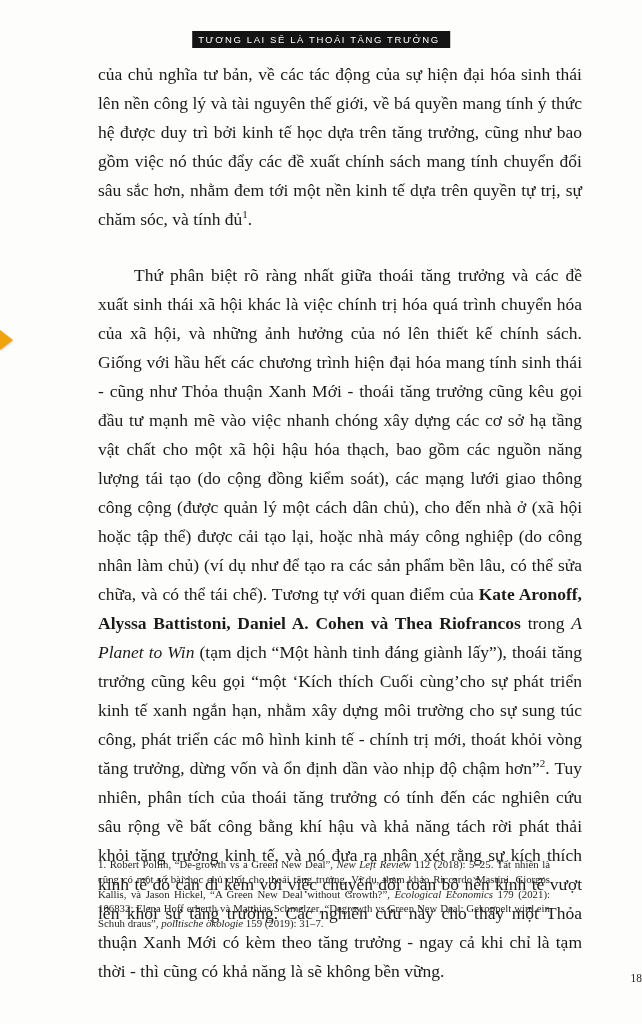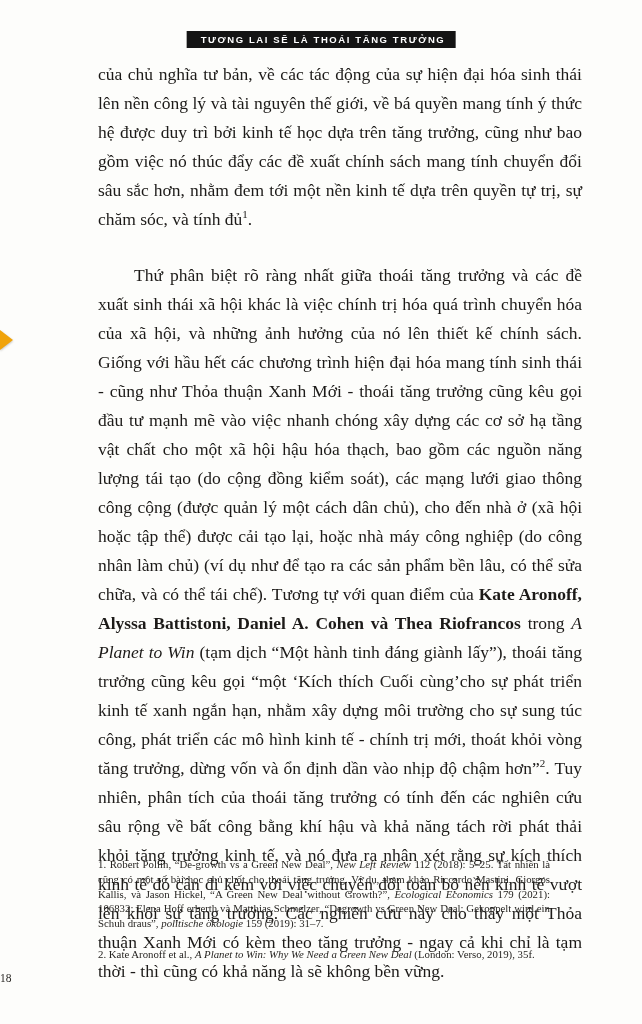--- a/index.html
+++ b/index.html
@@ -14,24 +14,24 @@
   }
 
   .header-banner {
     position: absolute;
     top: 31px;
     left: 50%;
     transform: translateX(-50%);
     background: #141414;
     color: #ffffff;
     font-family: "Liberation Sans", "DejaVu Sans", sans-serif;
-    font-weight: bold;
+    font-weight: normal;
     font-size: 9.5px;
     letter-spacing: 1.6px;
-    padding: 3px 10px 3px 14px;
+    padding: 3px 10px 3px 6px;
     white-space: nowrap;
   }
 
   .body-text {
     position: absolute;
     left: 82px;
     top: 60px;
     width: 484px;
     font-size: 17.5px;
     line-height: 29px;
@@ -67,37 +67,36 @@
     color: #262421;
   }
   .footnotes p { margin: 16px; }
   .footnotes p + p { margin-top: 4px; }
 
   .page-number {
     position: absolute;
     left: 0;
     top: 972px;
     width: 100%;
-    text-align: left;
+    text-align: right;
     font-size: 11.5px;
     color: #2a2825;
   }
 </style>
 </head>
 <body>
 
 <div class="header-banner">
   <span>TƯƠNG LAI SẼ LÀ THOÁI TĂNG TRƯỞNG</span>
 </div>
 
 <div class="bookmark-tab"></div>
 
 <div class="body-text">
   <p><span>của chủ nghĩa tư bản, về các tác động của sự hiện đại hóa sinh thái lên nền công lý và tài nguyên thế giới, về bá quyền mang tính ý thức hệ được duy trì bởi kinh tế học dựa trên tăng trưởng, cũng như bao gồm việc nó thúc đẩy các đề xuất chính sách mang tính chuyển đổi sâu sắc hơn, nhằm đem tới một nền kinh tế dựa trên quyền tự trị, sự chăm sóc, và tính đủ</span><sup>1</sup><span>.</span></p>
   <p class="indent"><span>Thứ phân biệt rõ ràng nhất giữa thoái tăng trưởng và các đề xuất sinh thái xã hội khác là việc chính trị hóa quá trình chuyển hóa của xã hội, và những ảnh hưởng của nó lên thiết kế chính sách. Giống với hầu hết các chương trình hiện đại hóa mang tính sinh thái - cũng như Thỏa thuận Xanh Mới - thoái tăng trưởng cũng kêu gọi đầu tư mạnh mẽ vào việc nhanh chóng xây dựng các cơ sở hạ tầng vật chất cho một xã hội hậu hóa thạch, bao gồm các nguồn năng lượng tái tạo (do cộng đồng kiểm soát), các mạng lưới giao thông công cộng (được quản lý một cách dân chủ), cho đến nhà ở (xã hội hoặc tập thể) được cải tạo lại, hoặc nhà máy công nghiệp (do công nhân làm chủ) (ví dụ như để tạo ra các sản phẩm bền lâu, có thể sửa chữa, và có thể tái chế). Tương tự với quan điểm của </span><b>Kate Aronoff, Alyssa Battistoni, Daniel A. Cohen và Thea Riofrancos</b><span> trong </span><i>A Planet to Win</i><span> (tạm dịch “Một hành tinh đáng giành lấy”), thoái tăng trưởng cũng kêu gọi “một ‘Kích thích Cuối cùng’cho sự phát triển kinh tế xanh ngắn hạn, nhằm xây dựng môi trường cho sự sung túc công, phát triển các mô hình kinh tế - chính trị mới, thoát khỏi vòng tăng trưởng, dừng vốn và ổn định dần vào nhịp độ chậm hơn”</span><sup>2</sup><span>. Tuy nhiên, phân tích của thoái tăng trưởng có tính đến các nghiên cứu sâu rộng về bất công bằng khí hậu và khả năng tách rời phát thải khỏi tăng trưởng kinh tế, và nó đưa ra nhận xét rằng sự kích thích kinh tế đó cần đi kèm với việc chuyển đổi toàn bộ nền kinh tế vượt lên khỏi sự tăng trưởng. Các nghiên cứu này cho thấy một Thỏa thuận Xanh Mới có kèm theo tăng trưởng - ngay cả khi chỉ là tạm thời - thì cũng có khả năng là sẽ không bền vững.</span></p>
 </div>
 
 <div class="footnotes">
   <p><span>1. Robert Pollin, “De-growth vs a Green New Deal”, </span><i>New Left Review</i><span> 112 (2018): 5–25. Tất nhiên là cũng có một số bài học chủ chốt cho thoái tăng trưởng. Ví dụ, tham khảo Riccardo Mastini, Giorgos Kallis, và Jason Hickel, “A Green New Deal without Growth?”, </span><i>Ecological Economics</i><span> 179 (2021): 106832; Elena Hoff erberth và Matthias Schmelzer, “Degrowth vs Green New Deal: Gekoppelt wird ein Schuh draus”, </span><i>politische ökologie</i><span> 159 (2019): 31–7.</span></p>
-  <p><span>2. Kate Aronoff et al., </span><i>A Planet to Win: Why We Need a Green New Deal</i><span> (London: Verso, 2019), 35f.</span></p>
 </div>
 
 <div class="page-number">18</div>
 
 </body></html>

